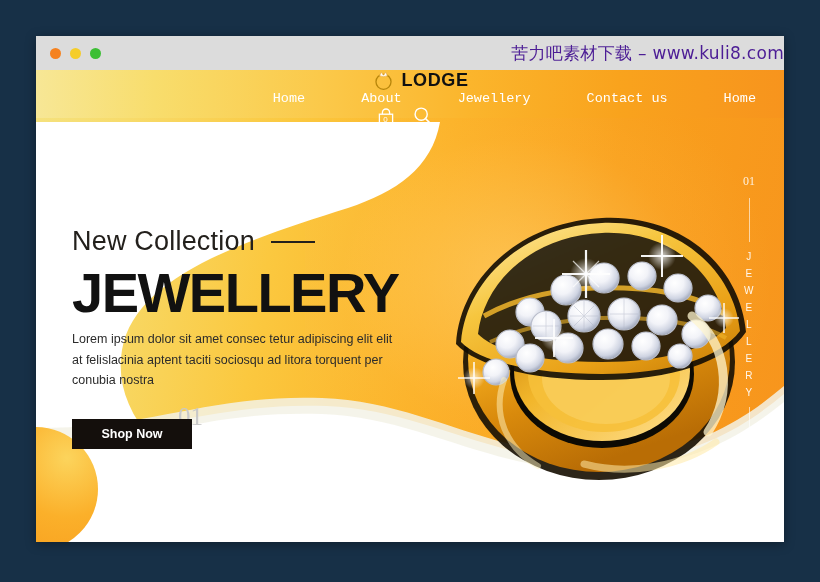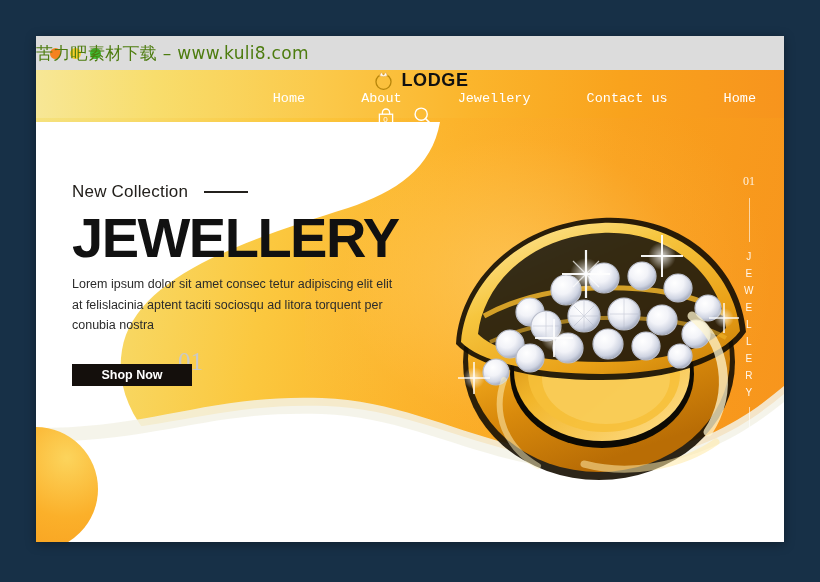--- a/index.html
+++ b/index.html
@@ -25,22 +25,22 @@
     height:34px; width:100%;
     background:#dcdcdc;
     display:flex; align-items:center;
   }
   .traffic{ display:flex; gap:9px; margin-left:14px; }
   .dot{ width:11px; height:11px; border-radius:50%; }
   .dot.red{ background:#f5821f; }
   .dot.yellow{ background:#f5cd2a; }
   .dot.green{ background:#3cbf35; }
   .title-text{
-    position:absolute; left:0; right:0; text-align:left;
-    font-size:17px; color:#4d7c0f; letter-spacing:.3px;
+    position:absolute; left:0; right:0; text-align:right;
+    font-size:17px; color:#4c1d95; letter-spacing:.3px;
     font-family:"DejaVu Sans", sans-serif;
     pointer-events:none;
   }
 
   
   .site{
     position:relative;
     width:100%; height:472px;
     background:#ffffff;
     overflow:hidden;
@@ -117,23 +117,24 @@
     font-family:"Liberation Sans", sans-serif;
   }
 
   
   .hero-content{
     position:absolute; left:36px; top:112px;
     width:380px; z-index:5;
   }
   .eyebrow{
     display:flex; align-items:center; gap:16px;
-    font-size:17px; color:#23201c; font-weight:400;
+    font-size:27px; color:#23201c; font-weight:400;
     letter-spacing:.2px;
     font-family:"Liberation Sans", sans-serif;
+    margin-top:44px;
   }
   .eyebrow .rule{
     display:inline-block; width:44px; height:2px; background:#23201c;
   }
   .headline{
     margin-top:8px;
     font-size:56px; line-height:1.0;
     font-weight:bold; color:#111111;
     letter-spacing:-1.5px;
     font-family:"Liberation Sans", sans-serif;
@@ -147,21 +148,21 @@
   .cta-row{ position:relative; margin-top:28px; height:34px; }
   .watermark{
     position:absolute; left:106px; top:-16px;
     font-size:25px; color:#c9c9c9;
     font-family:"Liberation Serif", serif;
     z-index:1;
   }
   .cta{
     position:relative; z-index:2;
     display:inline-flex; align-items:center; justify-content:center;
-    width:120px; height:22px;
+    width:120px; height:30px;
     background:#140f0c; color:#ffffff;
     font-size:12.5px; font-weight:bold;
     border:none; cursor:pointer;
     font-family:"Liberation Sans", sans-serif;
   }
 
   
   .ring-stage{
     position:absolute; left:398px; top:96px;
     width:330px; height:330px; z-index:4;

